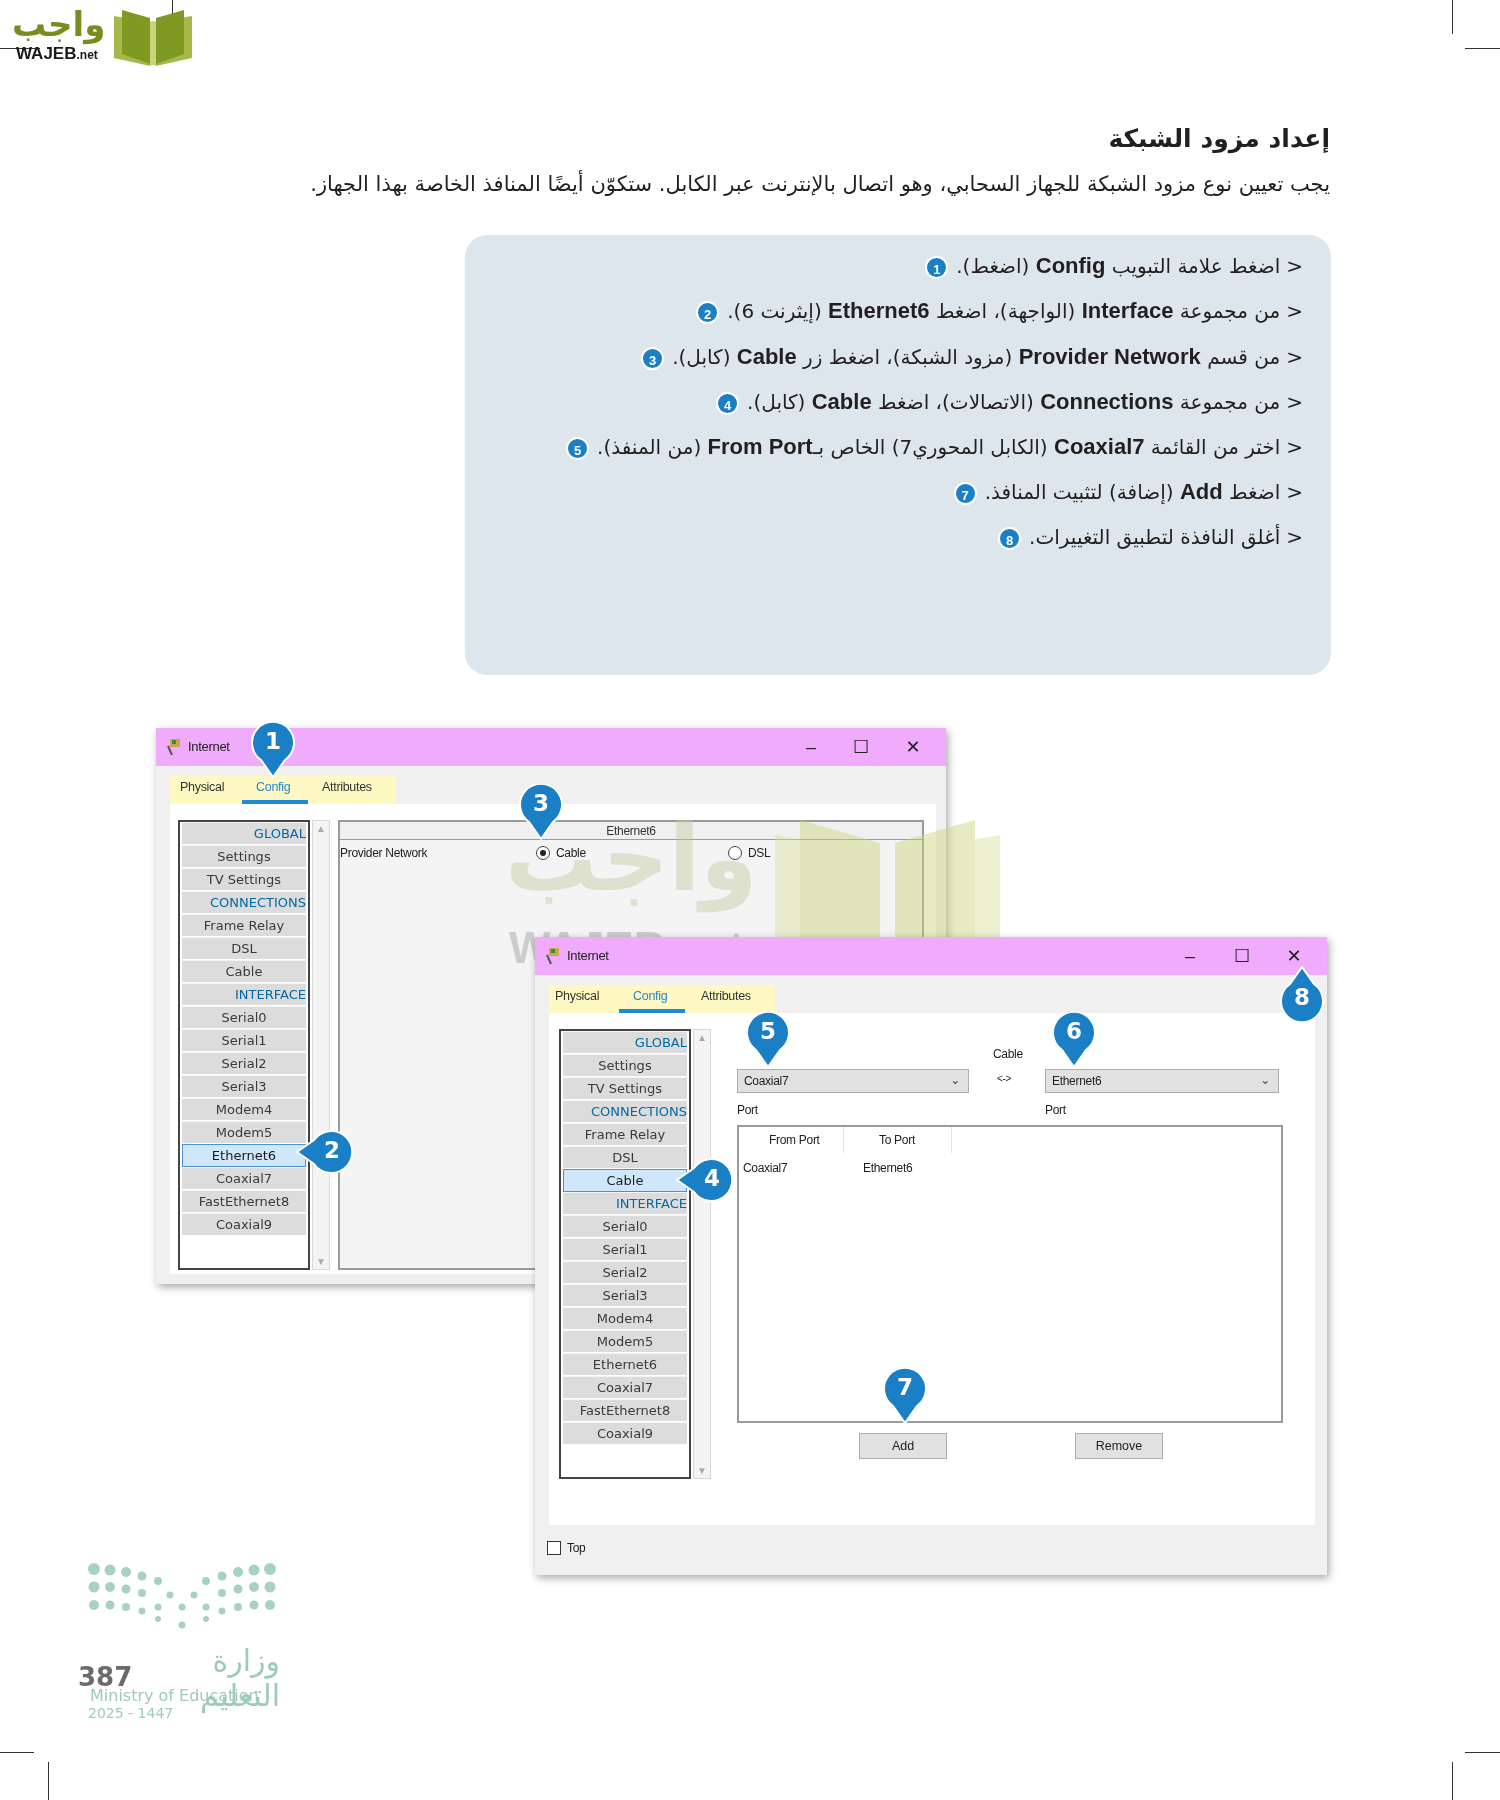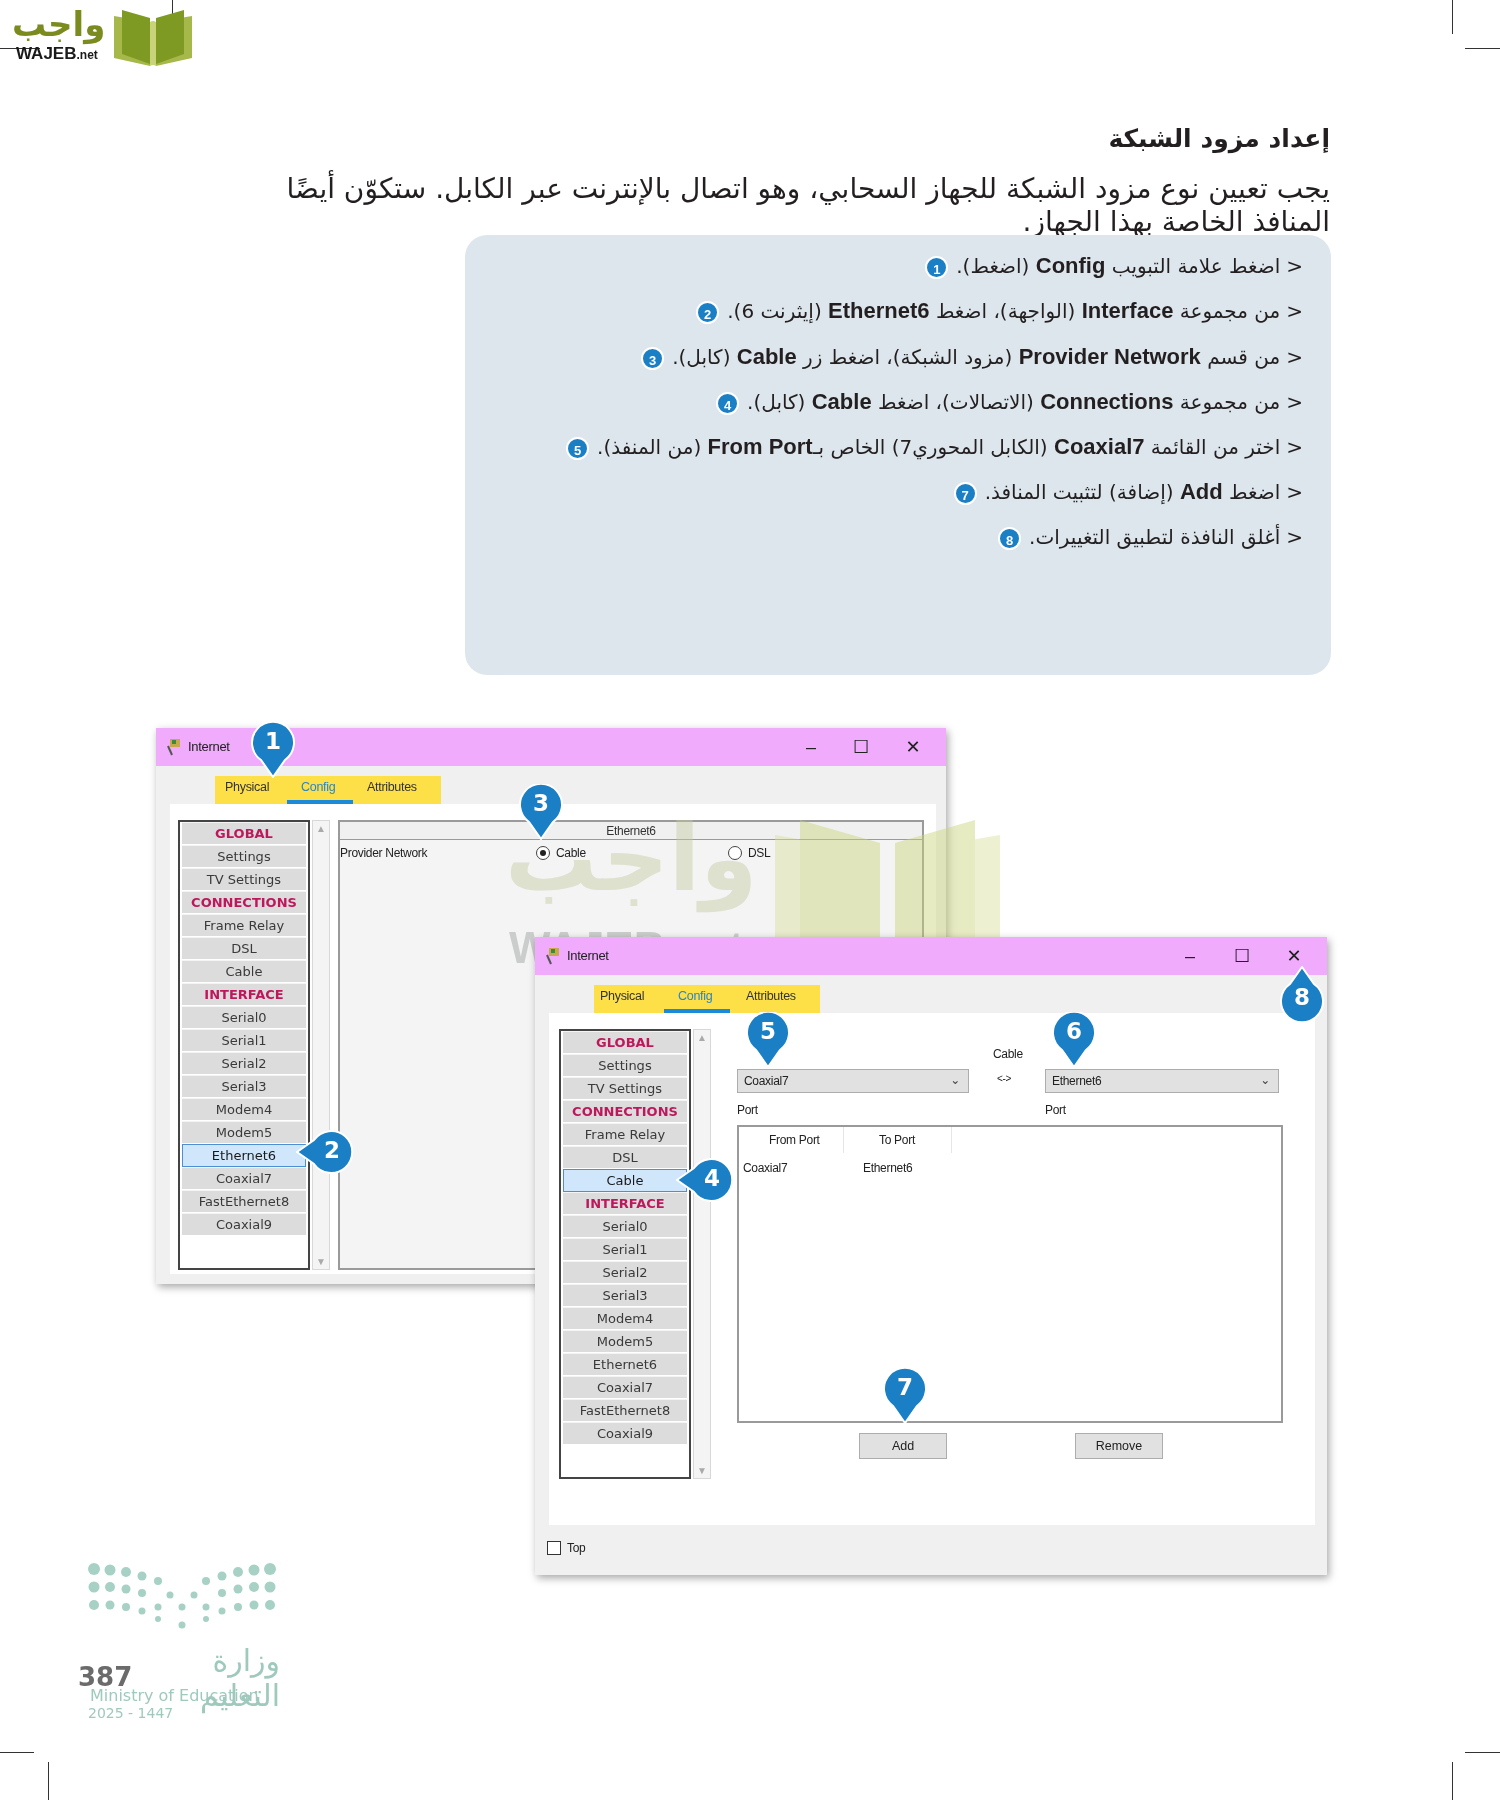--- a/index.html
+++ b/index.html
@@ -11,48 +11,48 @@
 
   
   .logo { position: absolute; left: 6px; top: 4px; width: 185px; height: 62px; }
   .logo .ar { position: absolute; left: 6px; top: 0; font-family: "DejaVu Sans", sans-serif; font-weight: bold; font-size: 34px; color: #7b8b1e; direction: rtl; line-height: 40px; }
   .logo .en { position: absolute; left: 10px; top: 40px; font-family: "Liberation Sans", sans-serif; font-weight: bold; font-size: 17px; color: #1a1a1a; letter-spacing: 0; }
   .logo .en small { font-size: 12px; }
   .logo .book { position: absolute; left: 106px; top: 4px; width: 82px; height: 60px; }
 
   
   .heading { position: absolute; right: 170px; top: 124px; font-family: "DejaVu Sans", sans-serif; font-weight: bold; font-size: 25px; direction: rtl; color: #231f20; }
-  .intro { position: absolute; right: 170px; top: 172px; width: 1100px; font-family: "DejaVu Sans", sans-serif; font-size: 28px; direction: rtl; text-align: right; color: #231f20; }
+  .intro { position: absolute; right: 170px; top: 172px; width: 1100px; font-family: "DejaVu Sans", sans-serif; font-size: 21px; direction: rtl; text-align: right; color: #231f20; }
 
   
   .steps-box { position: absolute; left: 465px; top: 235px; width: 866px; height: 440px; background: #dde6ec; border-radius: 22px 22px 22px 22px; overflow: hidden; }
   .steps-head { height: 52px; background: #4a4a4a;
     background-image: repeating-linear-gradient(45deg, rgba(255,255,255,0.08) 0 2px, rgba(0,0,0,0.15) 2px 4px), repeating-linear-gradient(-45deg, rgba(255,255,255,0.06) 0 1px, rgba(0,0,0,0.1) 1px 3px);
     color: #fff; direction: rtl; font-family: "DejaVu Sans", sans-serif; font-weight: bold; font-size: 21px; padding: 10px 28px 0 0; }
   .steps-list { list-style: none; direction: rtl; padding: 8px 28px 0 0; }
   .steps-list li { height: 45.3px; font-family: "DejaVu Sans", sans-serif; font-size: 20px; line-height: 45px; color: #231f20; white-space: nowrap; }
   .steps-list li .gt { margin-left: 6px; }
   .steps-list li b { font-family: "Liberation Sans", sans-serif; font-weight: bold; font-size: 22px; }
   .num-badge { display: inline-block; width: 23px; height: 23px; border-radius: 50%; background: #1a7fc4; color: #fff; font-family: "Liberation Sans", sans-serif; font-weight: bold; font-size: 13px; line-height: 23px; text-align: center; vertical-align: middle; margin-right: 8px; border: 2px solid #fff; }
 
   
   .win { position: absolute; background: #f0f0f0; box-shadow: 2px 3px 8px rgba(0,0,0,0.35); font-family: "Liberation Sans", sans-serif; }
   .win .titlebar { position: absolute; left: 0; top: 0; right: 0; height: 38px; background: #f0abfc; }
   .win .title-icon { position: absolute; left: 10px; top: 10px; width: 16px; height: 18px; }
   .win .title-text { position: absolute; left: 32px; top: 11px; font-size: 13px; color: #222; letter-spacing: -0.3px; }
   .win .ctrl { position: absolute; top: 6px; width: 30px; height: 26px; font-size: 18px; color: #222; text-align: center; line-height: 26px; }
-  .win .tabs { position: absolute; left: 14px; top: 48px; height: 28px; background: #fde047; margin-left: 45px; }
+  .win .tabs { position: absolute; left: 14px; top: 48px; height: 28px; background: #fef9c3; }
   .win .tab { position: absolute; top: 4px; font-size: 12.5px; color: #333; letter-spacing: -0.3px; }
   .win .tab.active { color: #2a85c8; }
   .win .tab-underline { position: absolute; height: 4px; background: #1c8ad8; }
   .win .content { position: absolute; background: #ffffff; }
 
   .sidebar { position: absolute; background: #ffffff; border: 2px solid #444; }
   .sidebar .sb-item { height: 23px; margin: 0 2px; border-bottom: 1px solid #ffffff; background: #dcdcdc; border-top: 1px solid #f4f4f4; text-align: center; font-family: "DejaVu Sans", sans-serif; font-size: 13px; line-height: 21px; color: #3a3a3a; }
-  .sidebar .sb-item.header { font-weight: bold; color: #be185d; }
+  .sidebar .sb-item.header { font-weight: normal; color: #0369a1; text-align: right; }
   .sidebar .sb-item.selected { background: #cfe6fb; border: 1px solid #4d8fd4; color: #1a1a1a; }
   .scrollbar { position: absolute; background: #f4f4f4; border: 1px solid #d8d8d8; }
   .scrollbar .arr { position: absolute; left: 0; width: 100%; text-align: center; font-size: 10px; color: #aaa; }
 
   .select { position: absolute; height: 24px; background: #e1e1e1; border: 1px solid #adadad; font-size: 12px; color: #222; padding: 4px 6px; letter-spacing: -0.3px; }
   .select .chev { position: absolute; right: 8px; top: 3px; font-size: 12px; color: #444; }
   .lbl { position: absolute; font-size: 12px; color: #222; letter-spacing: -0.3px; }
   .btn { position: absolute; height: 26px; background: #e1e1e1; border: 1px solid #adadad; font-size: 12.5px; color: #222; text-align: center; line-height: 24px; }
   .table-box { position: absolute; background: #ffffff; border: 2px solid #9a9a9a; }
 

